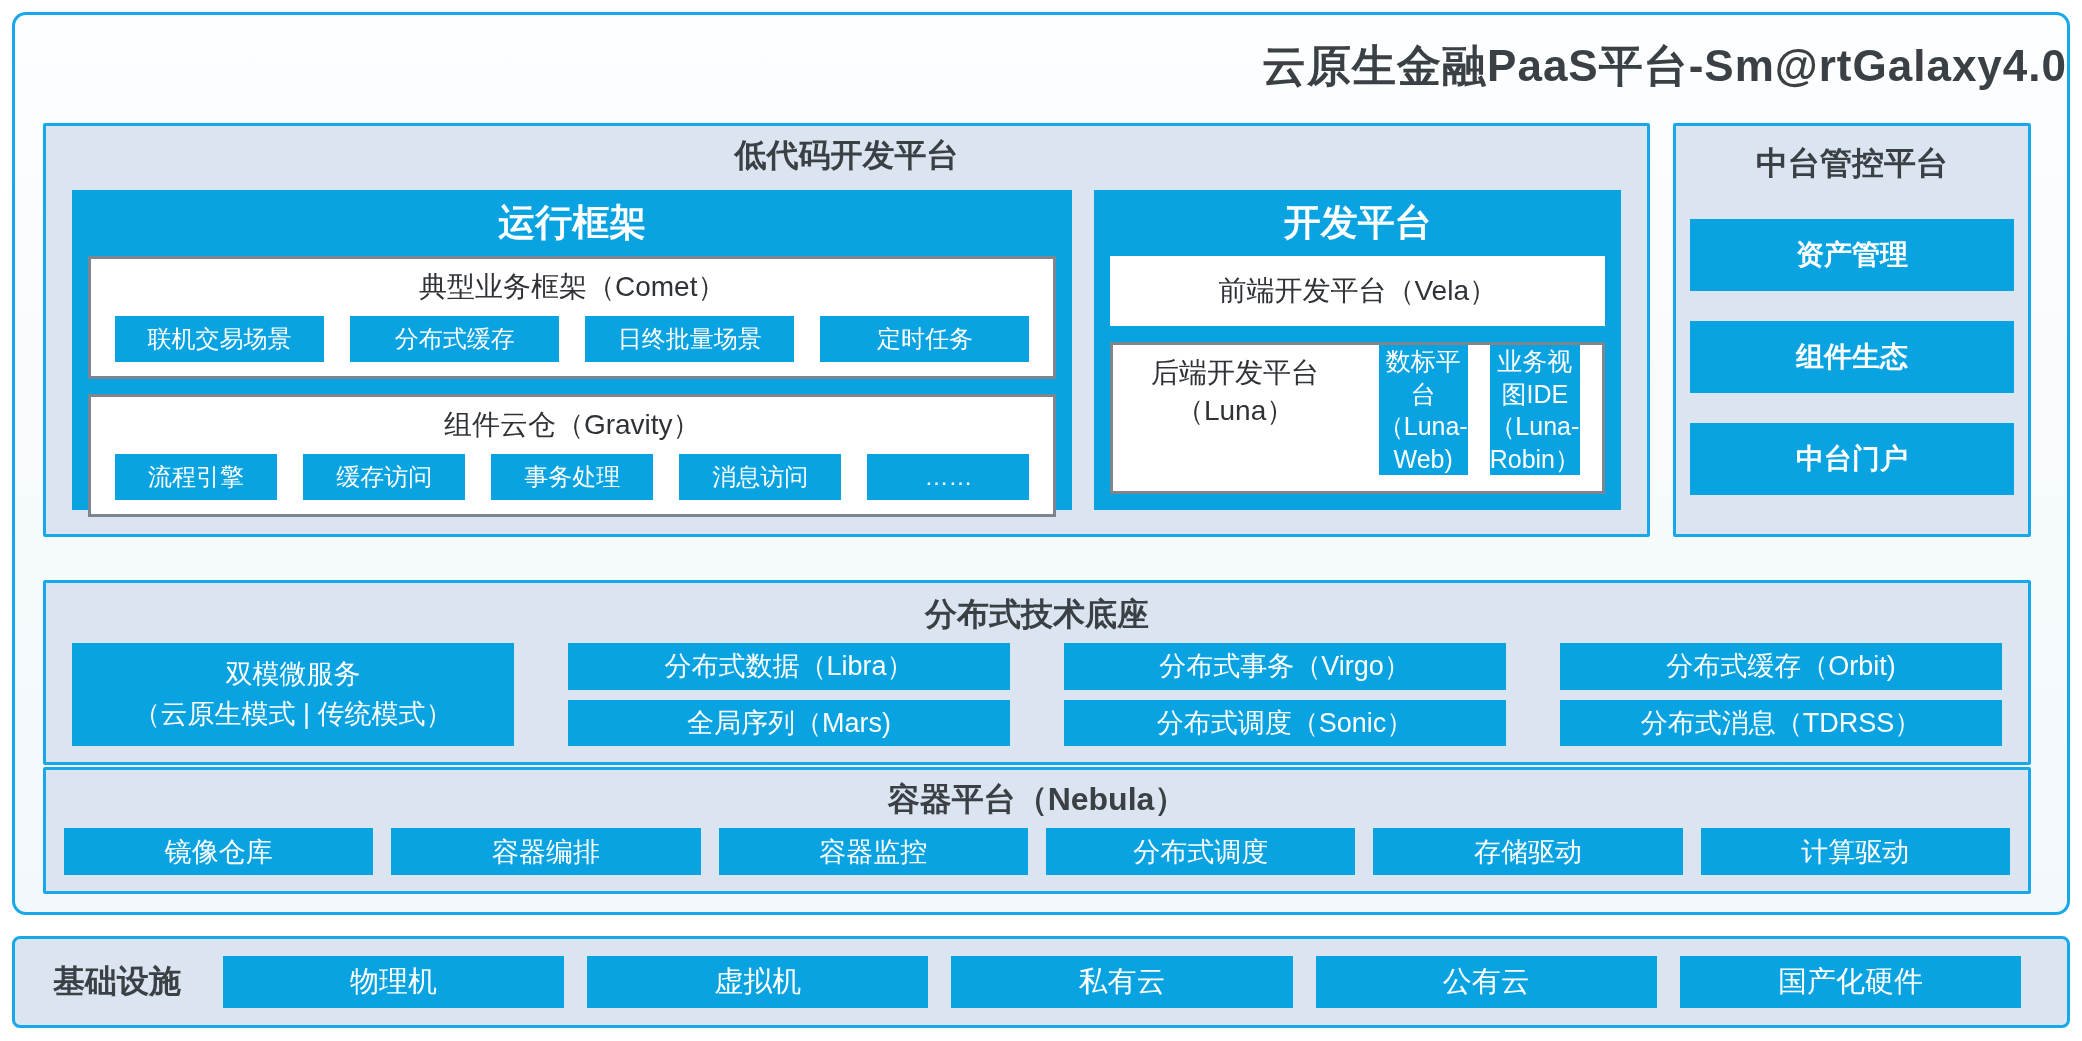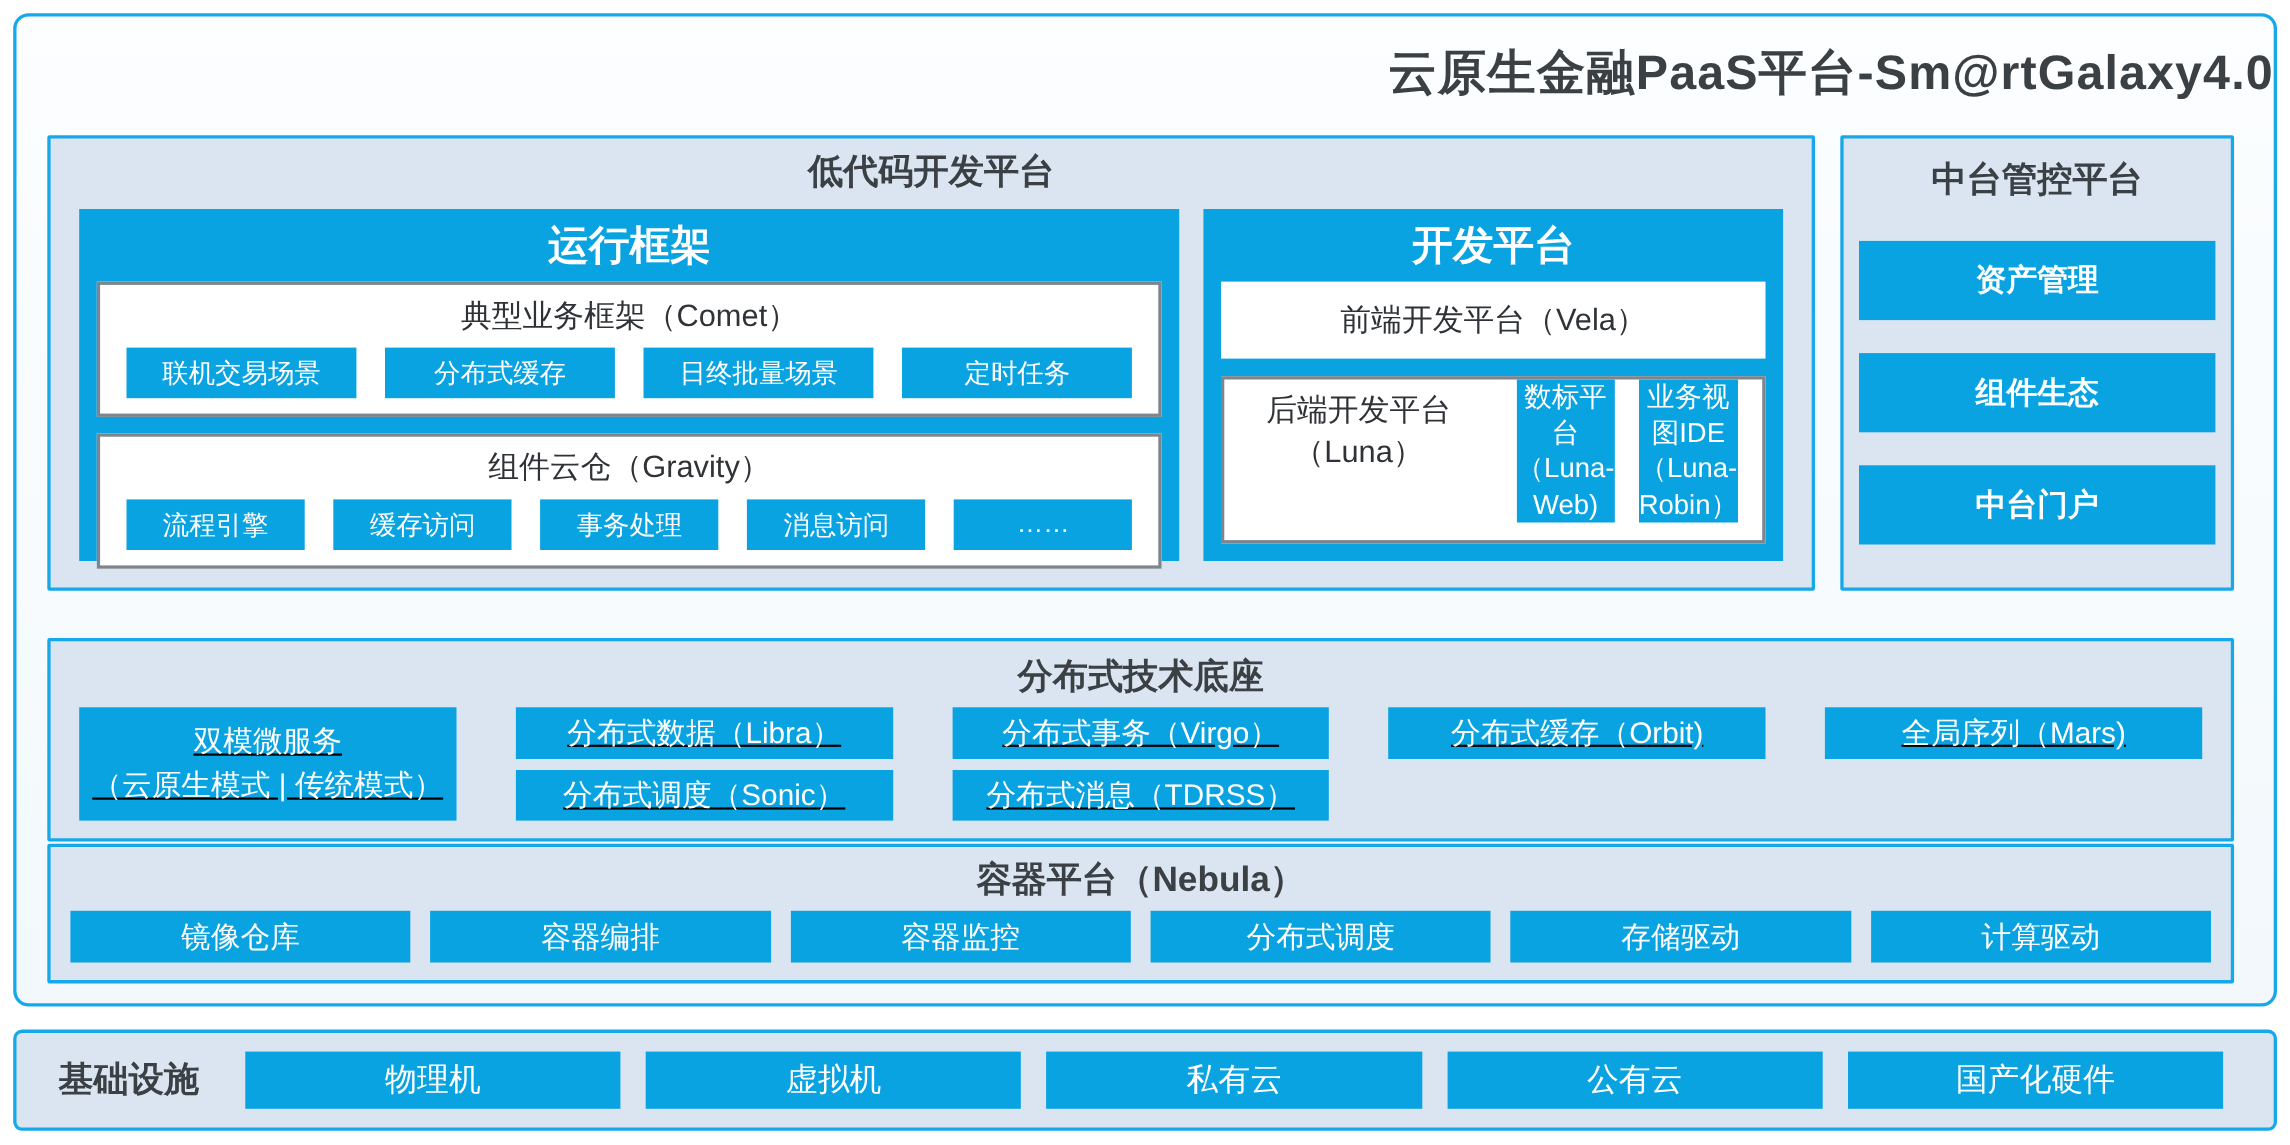--- a/index.html
+++ b/index.html
@@ -53,21 +53,21 @@
   
   .midbox{width:358px;display:flex;flex-direction:column;}
   .midbox .sec-header{margin-top:16px;}
   .mid-nodes{flex:1;display:flex;flex-direction:column;justify-content:center;
     align-items:center;gap:30px;padding-bottom:6px;}
   .mid-nodes .n{width:324px;height:72px;font-size:28px;font-weight:bold;}
   
   .distbox{position:absolute;left:28px;right:36px;top:545px;height:185px;margin-top:20px;}
   .distbox .sec-header{margin-top:10px;}
   .dist-grid{position:absolute;left:26px;right:26px;top:60px;bottom:16px;
-    display:grid;grid-template-columns:repeat(5,1fr);gap:10px 54px;text-decoration:underline;}
+    display:grid;grid-template-columns:repeat(4,1fr);gap:10px 54px;}
   .dist-grid .n{font-size:27px;}
   .dual{grid-row:span 2;flex-direction:column;line-height:1.45;}
   
   .nebbox{position:absolute;left:28px;right:36px;top:752px;height:127px;}
   .nebbox .sec-header{margin-top:8px;}
   .neb-nodes{position:absolute;left:18px;right:18px;top:58px;bottom:16px;display:flex;gap:18px;}
   .neb-nodes .n{flex:1;font-size:27px;}
   
   .infrabox{
     position:absolute;left:12px;top:936px;width:2058px;height:92px;box-sizing:border-box;

